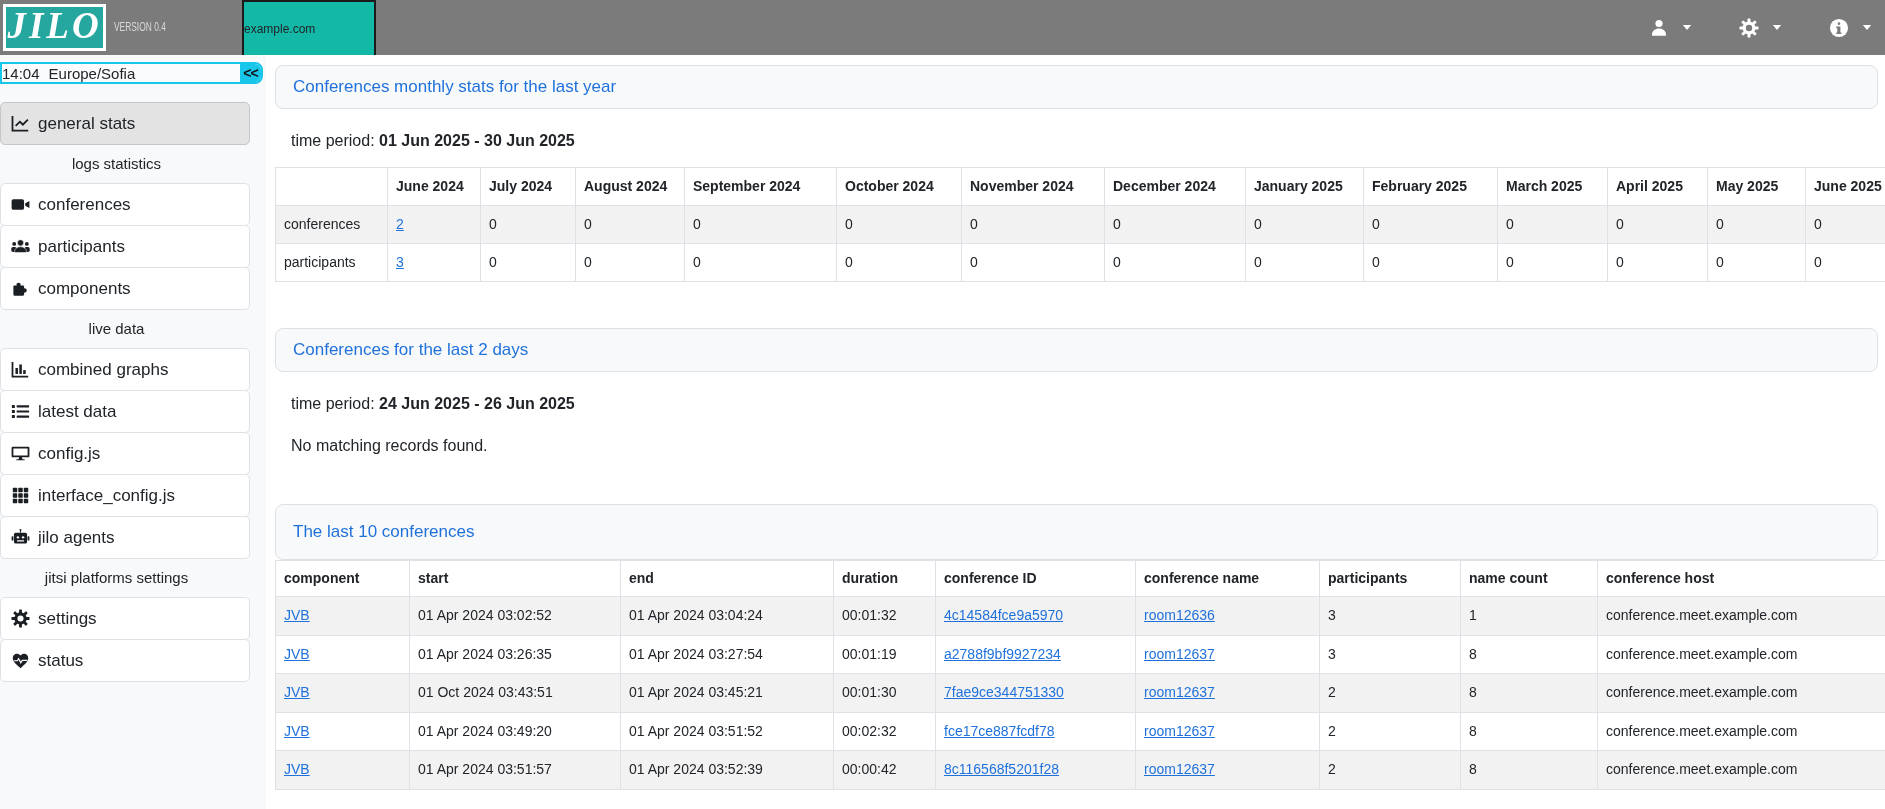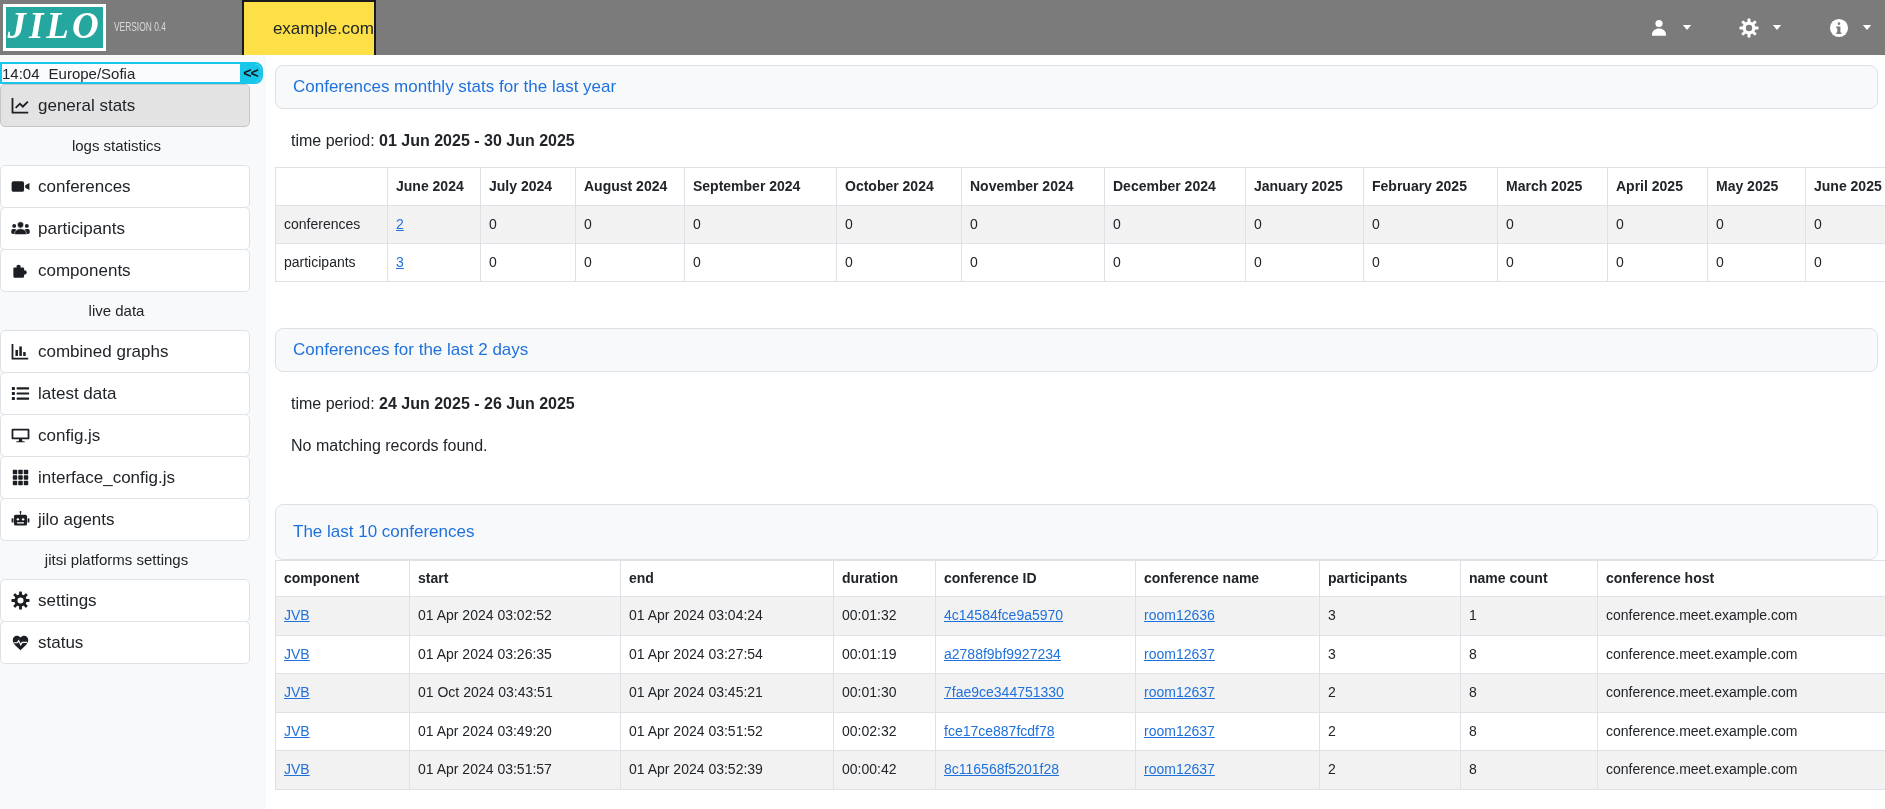--- a/index.html
+++ b/index.html
@@ -19,38 +19,38 @@
   body{font-family:"Liberation Sans",sans-serif;color:var(--ink);background:#fff;position:relative}
 
   
   .topbar{position:absolute;left:0;top:0;width:100%;height:55px;background:var(--bar);z-index:20}
   .logo-box{position:absolute;left:3px;top:4px;width:103px;height:47px;background:var(--teal);
     border:3px solid #fff;display:flex;align-items:center;justify-content:center}
   .logo-text{font-family:"Liberation Serif",serif;font-style:italic;font-weight:bold;
     font-size:37px;color:#fff;letter-spacing:3px;transform:translateY(-2px)}
   .version{position:absolute;left:114px;top:20px;color:#d9d9d9;font-size:12px;
     transform:scaleX(.7);transform-origin:left center;white-space:nowrap}
-  .tab{position:absolute;left:242px;top:0;width:134px;height:55px;background:#fde047;
-    border:2px solid #1a1a1a;border-bottom:none;display:flex;align-items:center;justify-content:flex-end;
-    font-size:17px;color:var(--ink)}
+  .tab{position:absolute;left:242px;top:0;width:134px;height:55px;background:#14b8a6;
+    border:2px solid #1a1a1a;border-bottom:none;display:flex;align-items:center;justify-content:flex-start;
+    font-size:12px;color:var(--ink)}
   .top-menus{position:absolute;right:13px;top:0;height:55px;display:flex;align-items:center}
   .top-menu{display:flex;align-items:center;margin-left:47px;color:#fff;cursor:pointer}
   .top-menu .micon{width:20px;height:20px;display:inline-flex}
   .top-menu .micon svg{width:100%;height:100%}
   .top-menu .caret{width:10px;height:7px;margin-left:13px;display:inline-flex}
 
   
   .sidebar{position:absolute;left:0;top:55px;width:266px;height:754px;background:var(--lightbg);z-index:5}
   .time-widget{margin-top:7px;width:263px;height:22px;display:flex;border:2px solid var(--cyan);
     border-radius:0 8px 8px 0;background:#fafbfc;overflow:hidden}
   .time-area{flex:1;display:flex;align-items:center;justify-content:flex-start;gap:9px;
     font-size:15px;color:var(--ink)}
   .collapse-btn{width:21px;background:var(--cyan);display:flex;align-items:center;justify-content:center;
     font-size:14px;font-weight:bold;color:#101214;cursor:pointer;letter-spacing:-1px}
-  .menu{width:250px}
+  .menu{margin-top:18px;width:250px}
   .menu-group{margin:0}
   .group-label{font-size:15px;color:var(--ink);text-align:center;margin:9px 17px 10px 0;line-height:20px}
   .menu-item{width:250px;height:43px;background:#fff;border:1px solid var(--border);border-radius:5px;
     display:flex;align-items:center;padding-left:10px;gap:8px;cursor:pointer;margin-top:-1px;
     font-size:17px;color:var(--ink)}
   .menu-item:first-child{margin-top:0}
   .menu-item.active{background:#e3e3e3;border-color:#c6c6c6}
   .menu-item .icon{width:19px;height:19px;display:inline-flex;color:#1b1f23}
   .menu-item .icon svg{width:100%;height:100%}
 

